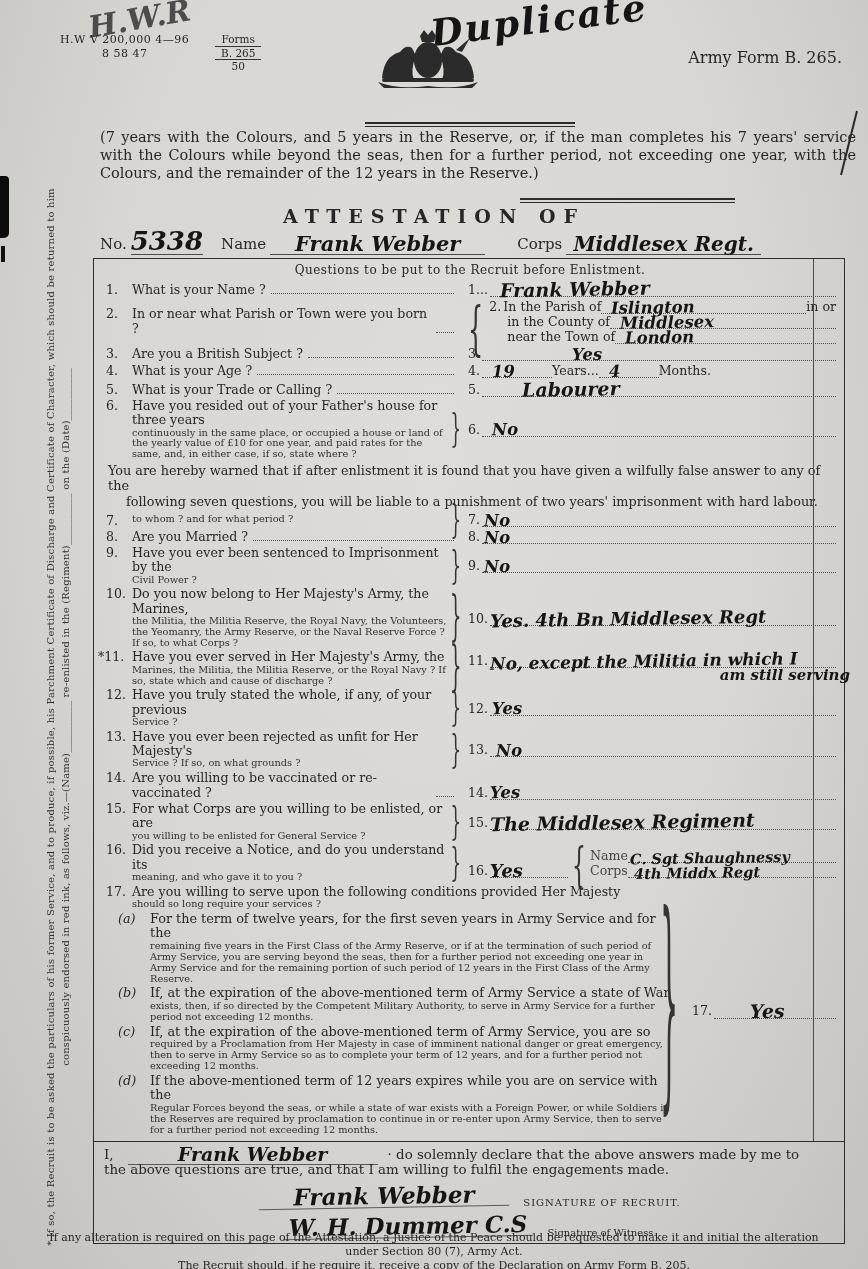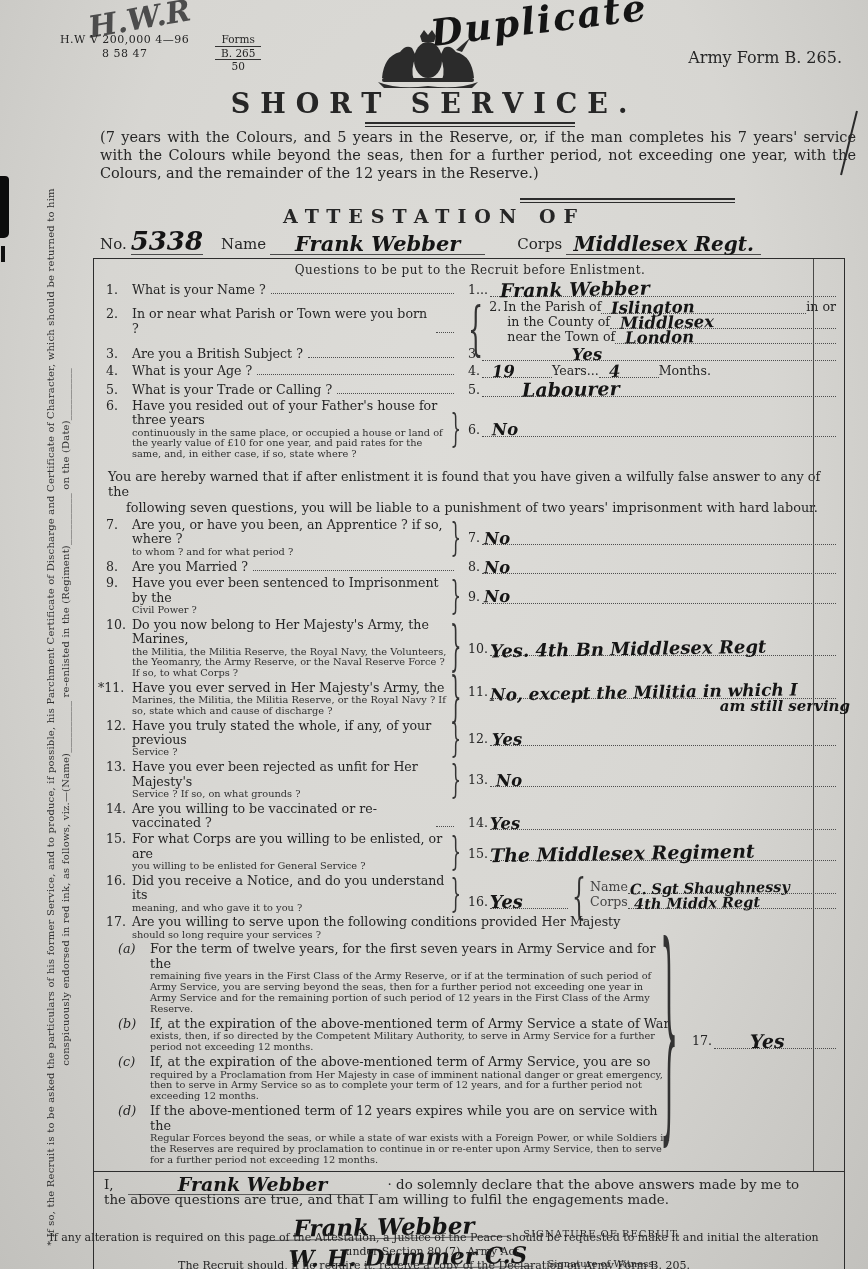--- a/index.html
+++ b/index.html
@@ -47,21 +47,21 @@
   .qsub{font-size:9.8px;line-height:1.1;color:#303030}
   .braced::after{content:"}";position:absolute;right:-7px;top:50%;font-size:15px;color:#333;
                  transform:translateY(-50%) scale(1.1,2.6)}
   .braced.b3::after{transform:translateY(-50%) scale(1.2,3.6)}
   .acell{flex:1;display:flex;align-items:flex-end;padding-left:14px;min-width:0}
   .acol{flex:1;min-width:0}
   .anum{font-size:12.6px;margin-right:2px;white-space:nowrap}
   .ansline{flex:1;display:flex;align-items:flex-end;border-bottom:1.6px dotted #4d4d4d;min-height:15px;min-width:14px}
   .ansline .hw{font-size:16.5px;margin:0 0 -3px 10px;transform:rotate(-1deg)}
   .lbl{font-size:12.6px;white-space:nowrap}
-  .warning{font-size:12.8px;line-height:1.2;margin:9px 0 3px 4px}
+  .warning{font-size:12.8px;line-height:1.2;margin:3px 0 3px 4px}
   .warning .ind{display:block;text-align:center}
   .cl{position:relative;padding-left:46px;margin-top:2px;font-size:12.8px;line-height:1.12}
   .cl .clab{position:absolute;left:14px;font-style:italic}
   .cl .csmall{font-size:9.8px;line-height:1.12;color:#303030}
   .q17wrap{display:flex}
   .q17left{width:568px;position:relative}
   .q17left::after{content:"}";position:absolute;right:-4px;top:46%;font-size:22px;color:#333;
                   transform:translateY(-50%) scale(1.3,10.5)}
   .q17right{flex:1;display:flex;align-items:center;padding-left:20px}
   
@@ -107,21 +107,20 @@
         <path d="M14 50 q2 -22 18 -26 q6 -8 12 -4 l4 8 q-6 14 -2 24 z"></path>
         <path d="M106 50 q-2 -22 -18 -26 q-6 -8 -12 -4 l-4 8 q6 14 2 24 z"></path>
         <path d="M88 22 l14 -12 -8 14 z"></path>
         <rect x="14" y="50" width="92" height="4" rx="2"></rect>
         <path d="M10 54 q20 8 50 4 q30 4 50 -4 l-6 6 h-88 z"></path>
       </g>
     </svg>
   </div>
   <div class="abs armyform">Army Form B. 265.</div>
 
-  <div class="abs title center">SHORT  SERVICE.</div>
   <div class="abs dbl t1"></div>
   <div class="abs terms">(7 years with the Colours, and 5 years in the Reserve, or, if the man completes his 7 years' service with the Colours while beyond the seas, then for a further period, not exceeding one year, with the Colours, and the remainder of the 12 years in the Reserve.)</div>
   <div class="abs dbl t2"></div>
 
   <div class="abs att-head center">ATTESTATION  OF</div>
   <div class="abs nnc">
     <span class="printed">No.</span>
     <span class="hw u" style="font-size:26px;min-width:70px;text-align:center">5338</span>
     <span class="printed" style="margin-left:14px">Name</span>
     <span class="hw u" style="font-size:21px;min-width:215px;text-align:center">Frank Webber</span>
@@ -254,21 +253,20 @@
       </div>
 
       <div class="warning">
         <span>You are hereby warned that if after enlistment it is found that you have given a wilfully false answer to any of the</span>
         <span class="ind">following seven questions, you will be liable to a punishment of two years' imprisonment with hard labour.</span>
       </div>
 
       <div class="qrow mid">
         <div class="qcell braced">
           <span class="qnum">7.</span>
-          <span>Are you, or have you been, an Apprentice ?  if so, where ?</span>
           <div class="qsub">to whom ?  and for what period ?</div>
         </div>
         <div class="acell">
           <span class="anum">7.</span>
           <span class="ansline">
               <span class="hw" style="margin-left:2px">No</span>
             </span>
         </div>
       </div>
 

